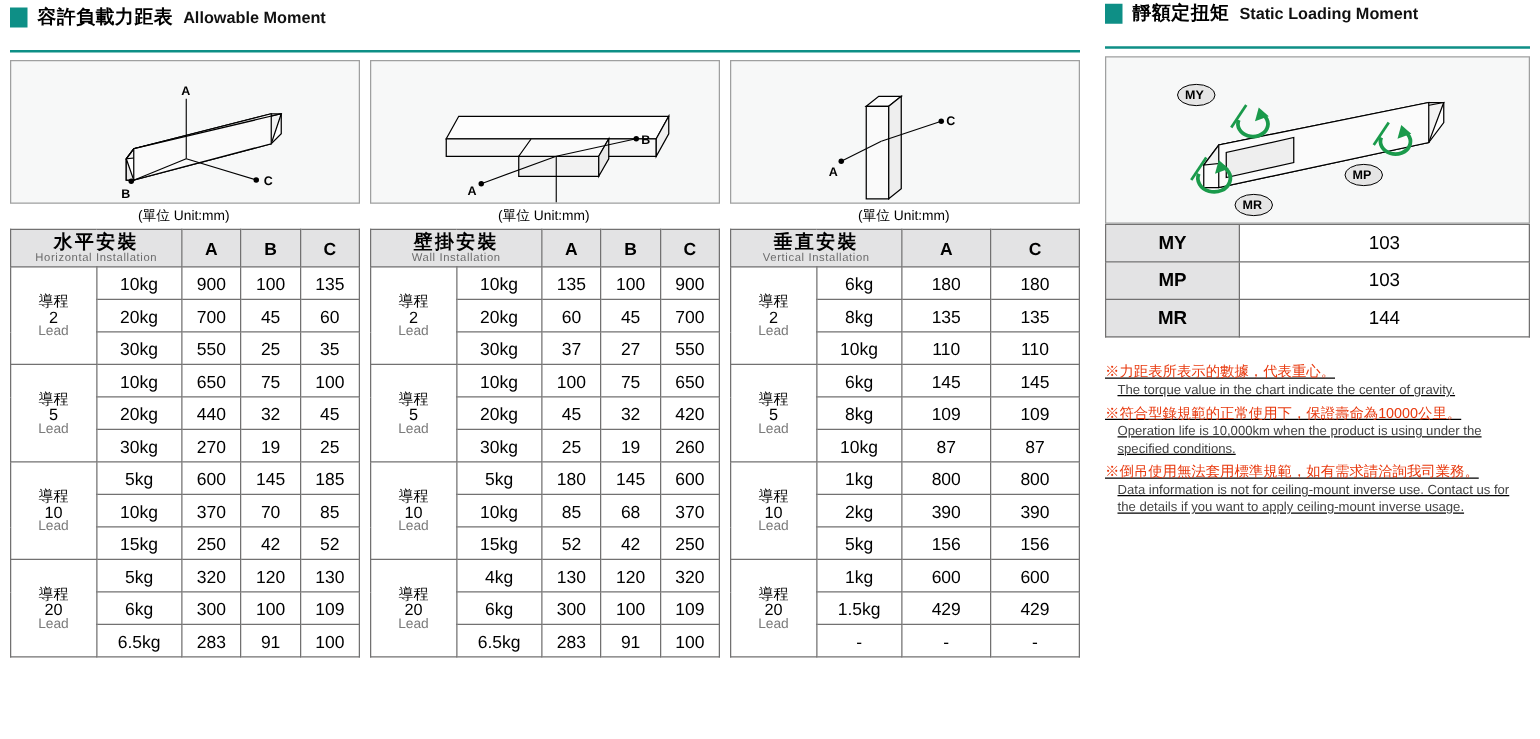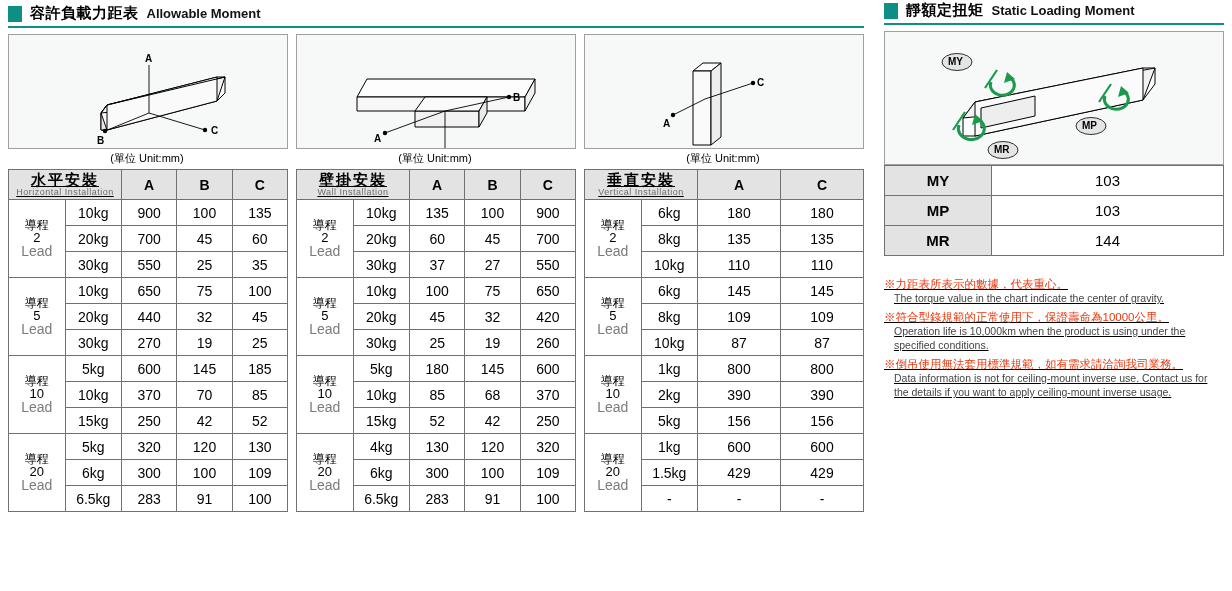--- a/index.html
+++ b/index.html
@@ -20,21 +20,21 @@
     width: 1232px;
     height: 591px;
   }
 
   
   .sec-header {
     display: flex;
     align-items: center;
     gap: 8px;
     border-bottom: 2px solid #0e8f86;
-    padding-bottom: 3px;
+    padding-bottom: 17px;
   }
   .sec-marker {
     width: 14px;
     height: 16px;
     background: #0e8f86;
     flex: 0 0 auto;
   }
   .sec-title-cn {
     font-size: 15px;
     font-weight: bold;
@@ -95,22 +95,21 @@
     text-align: center;
     font-size: 14px;
     height: 25px;
     padding: 0;
     background: #fff;
   }
   .hdr-inst {
     background: #e3e3e4 !important;
     width: 112px;
     line-height: 1.05;
-    padding: 2px 0 !important;
-    text-decoration: underline;
+    padding: 2px 12px !important;
   }
   .hdr-inst .cn {
     font-size: 15px;
     font-weight: bold;
     letter-spacing: 2px;
     display: block;
   }
   .hdr-inst .en {
     font-size: 9px;
     color: #6b6b6b;
@@ -131,21 +130,21 @@
   .lead-cell .l1 {
     display: block;
     font-size: 12px;
   }
   .lead-cell .num {
     display: block;
     font-size: 13px;
   }
   .lead-cell .en {
     display: block;
-    font-size: 14px;
+    font-size: 11px;
     color: #7b7b7b;
   }
   .load-cell {
     width: 78px;
     font-size: 14px;
   }
   .grp-sep td {
     border-top: 2px solid #3c3c3c;
   }
 

